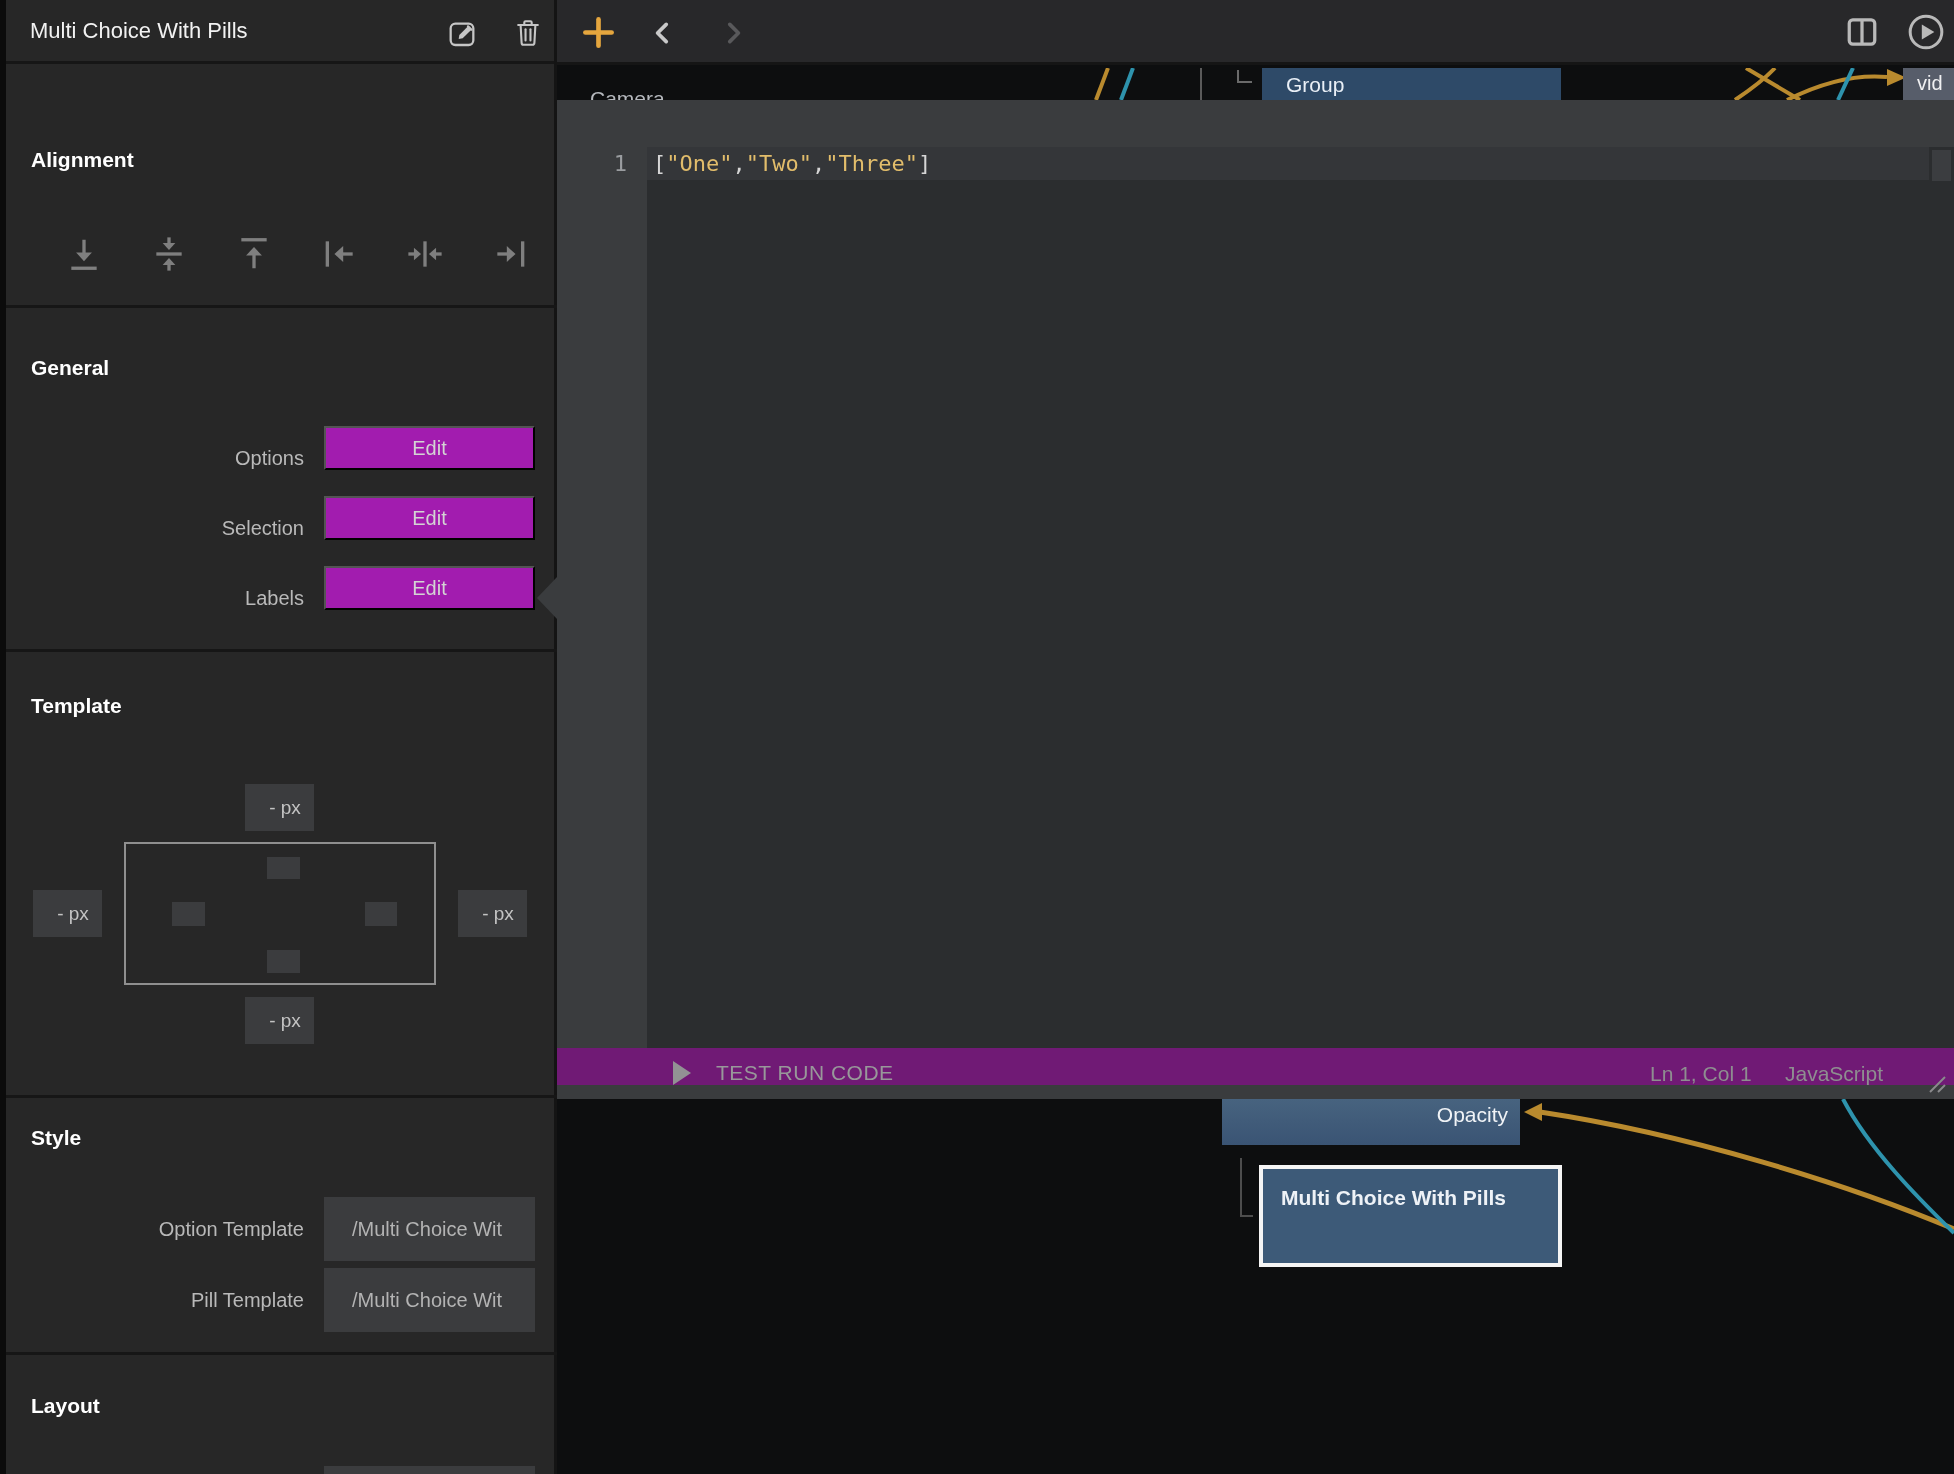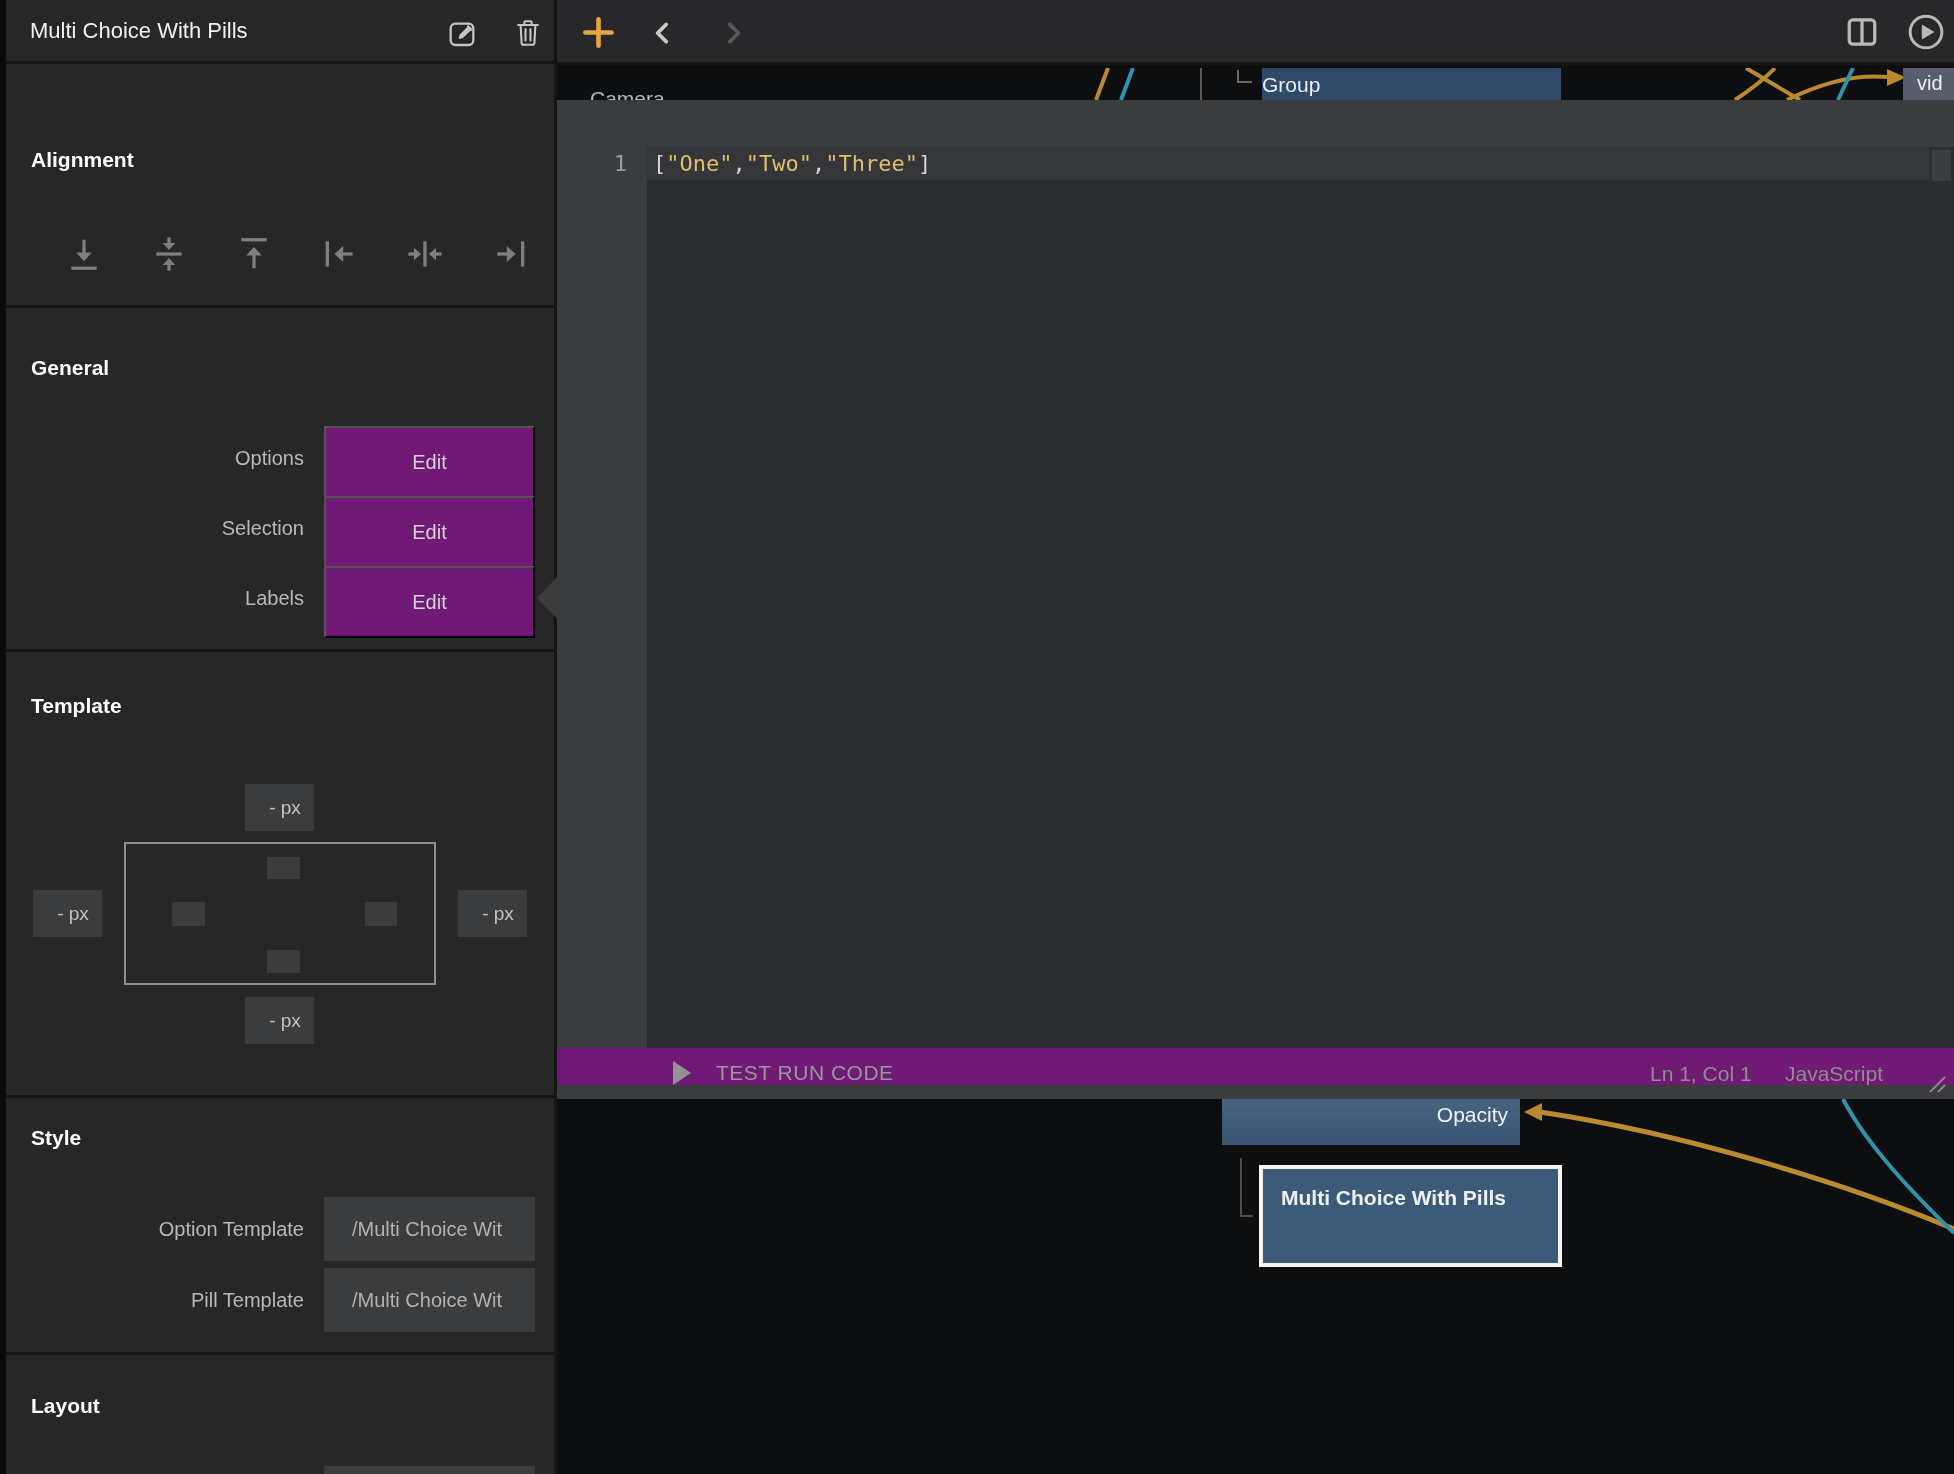--- a/index.html
+++ b/index.html
@@ -21,21 +21,21 @@
   .sect-border { left:0; width:551px; height:3px; background:#161616; }
 
   
   #align-row { left:56px; top:226px; width:470px; height:56px; display:flex;
     justify-content:space-between; align-items:center; }
   .align-btn { width:44px; height:52px; display:flex; align-items:center;
     justify-content:center; color:#7f7f7f; cursor:pointer; }
 
   
   .row-label { font-size:20px; color:#b9b9b9; text-align:right; width:298px; left:0; }
-  .btn-edit { left:318px; width:211px; height:72px; background:#701a75; color:#d4d4d4;
+  .btn-edit { left:318px; width:211px; height:44px; background:#a21caf; color:#d4d4d4;
     font-size:20px; display:flex; align-items:center; justify-content:center; cursor:pointer; }
   .field { left:318px; width:211px; height:64px; background:#3b3c3e; color:#b3b3b3;
     font-size:20px; display:flex; align-items:center; padding-left:28px;
     white-space:nowrap; overflow:hidden; cursor:pointer; }
 
   
   .chip { width:69px; height:47px; background:#3b3c3e; color:#c3c3c3; font-size:19px;
     display:flex; align-items:center; justify-content:center; cursor:pointer;padding-left:11px; }
   #margin-rect { left:118px; top:842px; width:312px; height:143px;
     border:2px solid #8f8f8f; }
@@ -48,21 +48,21 @@
 
   
   #toolbar { left:557px; top:0; width:1397px; height:65px; background:#28282a;
     border-bottom:3px solid #151515; z-index:2; }
   .tb-icon { cursor:pointer; }
 
   #strip-top { left:557px; top:68px; width:1397px; height:32px; background:#0d0e0f;
     overflow:hidden; z-index:1; }
   #node-camera-label { left:33px; top:19px; font-size:21px; color:#b5b8bd; cursor:pointer; }
   #node-group { left:705px; top:0px; width:299px; height:32px; background:#2e4a68;
-    color:#e9eff6; font-size:21px; line-height:34px; cursor:pointer; }
+    color:#e9eff6; font-size:21px; line-height:34px; padding-left:24px; cursor:pointer; }
   #node-vid { left:1346px; top:0px; width:51px; height:32px; background:#575d6a;
     color:#f0f0f2; font-size:20px; line-height:30px; padding-left:14px;
     overflow:hidden; cursor:pointer; }
 
   
   #editor { left:557px; top:100px; width:1397px; height:999px; background:#3a3c3e; z-index:5; }
   #code-area { left:90px; top:47px; width:1282px; height:901px; background:#2b2d2f; }
   #active-line { left:90px; top:47px; width:1282px; height:33px; background:#343639; }
   #gutter-num { left:0; top:51px; width:70px; text-align:right;
     font-family:"DejaVu Sans Mono", monospace; font-size:22px; color:#9a9da0; }

